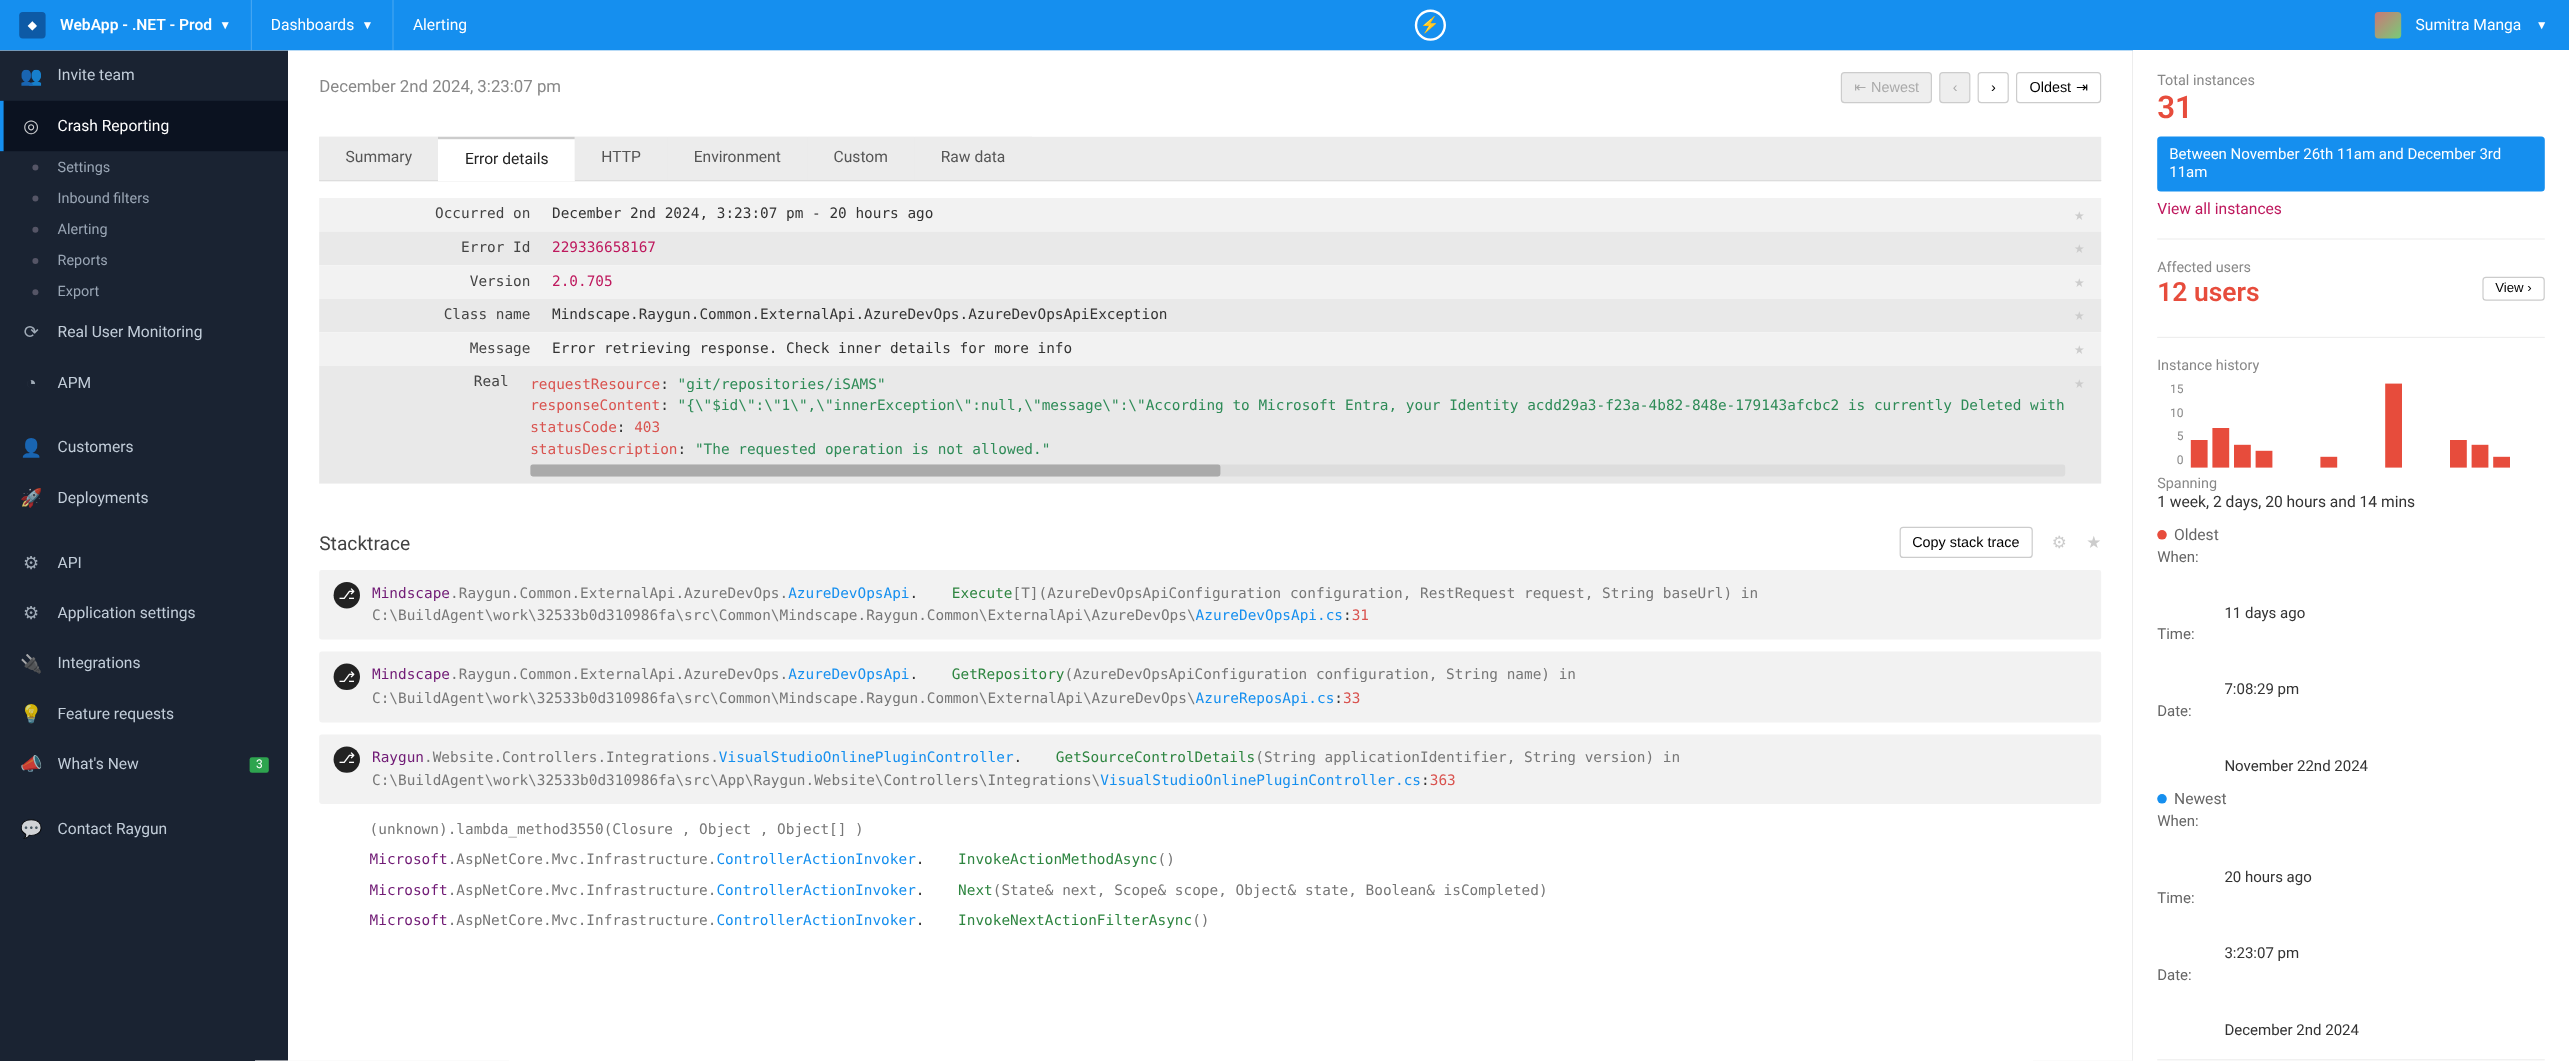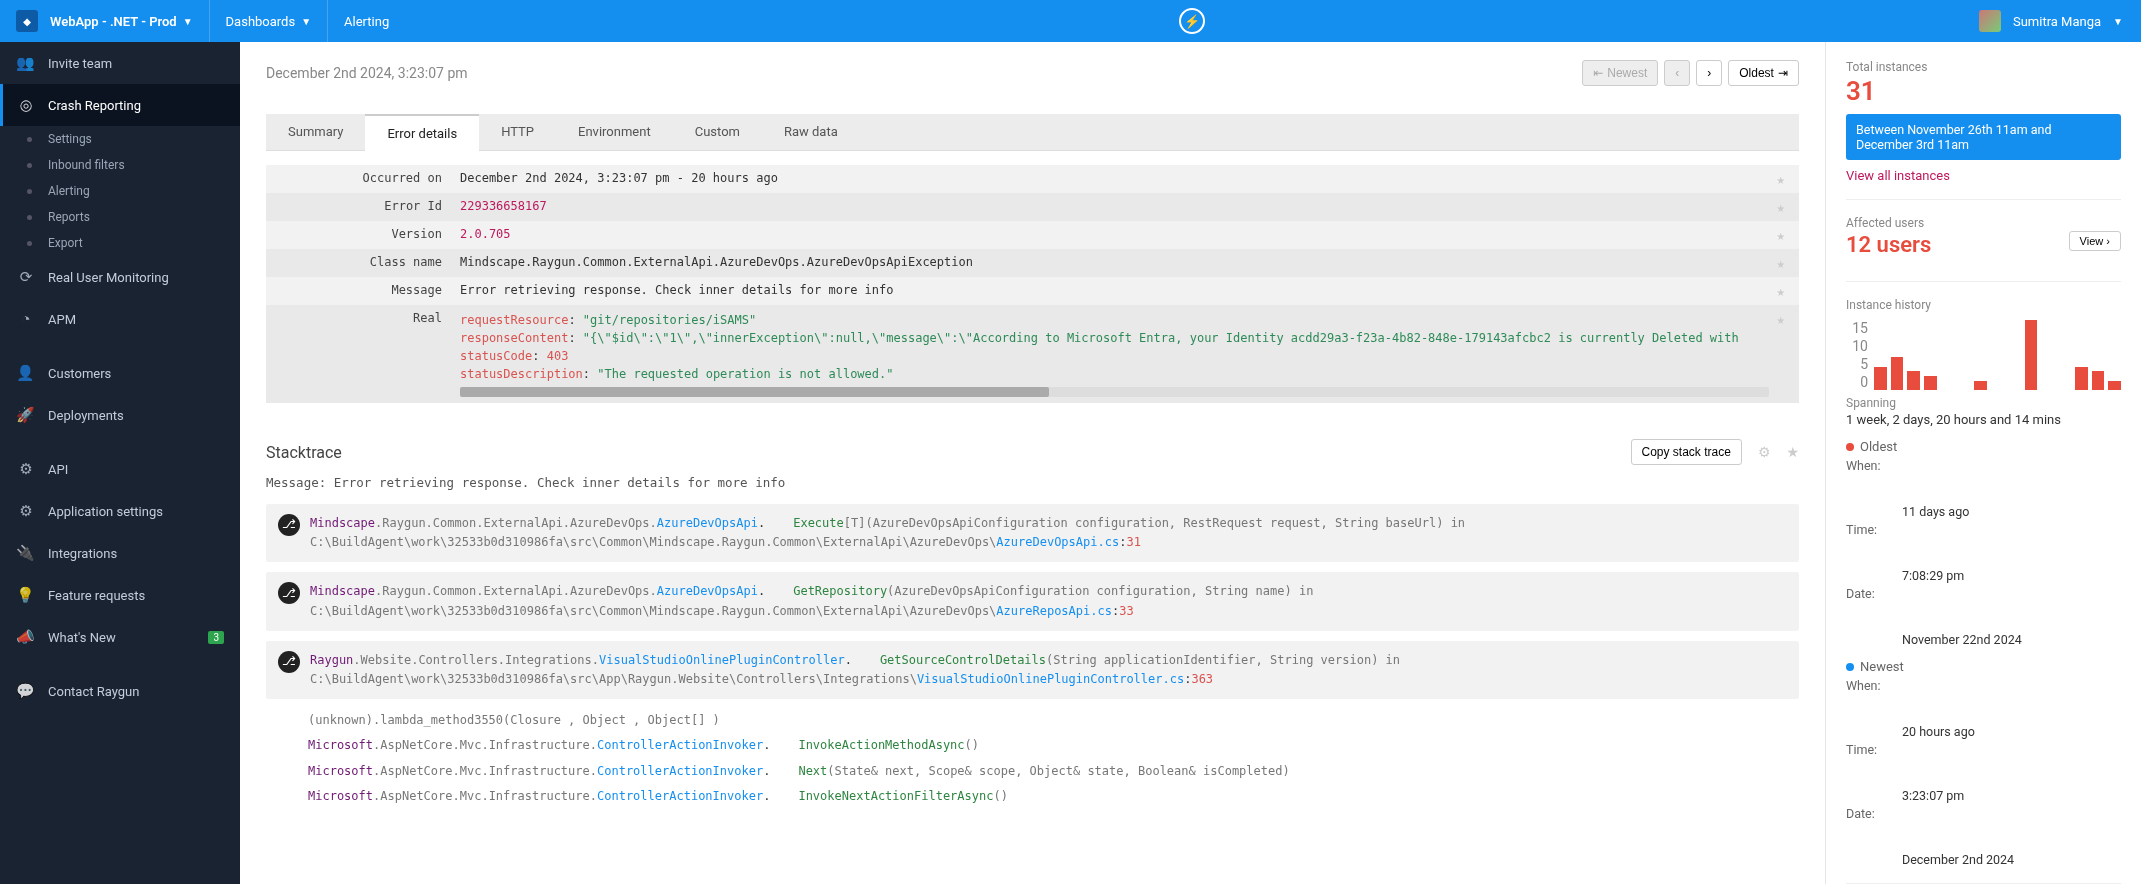--- a/index.html
+++ b/index.html
@@ -65,30 +65,30 @@
 .frame { background:#f2f2f2; padding:10px 12px; margin-bottom:10px; font-family:Consolas,monospace; font-size:12px; line-height:1.6; display:flex; gap:10px; border-radius:2px; }
 .frame.plain { background:transparent; padding:2px 12px 2px 42px; margin-bottom:2px; }
 .gh-ico { width:22px; height:22px; background:#222; border-radius:50%; flex-shrink:0; display:flex; align-items:center; justify-content:center; color:#fff; font-size:12px; }
 .ns { color:#701a75; }
 .cls { color:#158FEF; }
 .mth { color:#2e8540;margin-left:28px; }
 .ln { color:#d9534f; }
 .pth { color:#777; }
 
 
-.rpanel { width:316px; background:#fff; border-left:1px solid #e5e5e5; padding:18px 20px; overflow-y:auto; font-size:13px; }
+.rpanel { width:364px; background:#fff; border-left:1px solid #e5e5e5; padding:18px 20px; overflow-y:auto; font-size:13px; }
 .rp-label { color:#888; font-size:12px; margin-bottom:2px; }
 .rp-big-red { color:#e74c3c; font-size:26px; font-weight:600; margin-bottom:8px; }
 .rp-bluebox { background:#158FEF; color:#fff; padding:8px 10px; border-radius:3px; font-size:12.5px; margin-bottom:8px; }
 .rp-sep { border:none; border-top:1px solid #eee; margin:16px 0; }
 .rp-row { display:flex; align-items:center; margin-bottom:6px; }
 .rp-viewbtn { border:1px solid #ccc; background:#fff; padding:3px 10px; border-radius:3px; font-size:11px; margin-left:auto; cursor:pointer; }
 .histo { display:flex; align-items:flex-end; gap:4px; height:70px; margin:8px 0 6px 28px; position:relative; }
 .histo-bar { width:14px; background:#e74c3c; }
-.histo-y { position:absolute; left:-28px; top:0; bottom:0; display:flex; flex-direction:column; justify-content:space-between; font-size:14px; color:#888; text-align:right; width:22px; }
+.histo-y { position:absolute; left:-28px; top:0; bottom:0; display:flex; flex-direction:column; justify-content:space-between; font-size:10px; color:#888; text-align:right; width:22px; }
 .dot { width:8px; height:8px; border-radius:50%; display:inline-block; margin-right:6px; }
 .dot.red{background:#e74c3c;} .dot.blue{background:#158FEF;}
 .kv { display:flex; font-size:12.5px; margin:3px 0; }
 .kv .k { width:56px; color:#666; }
 .kv .v { color:#333;margin-top:46px; }
 </style>
 </head>
 <body>
 
 <div class="app">
@@ -258,21 +258,20 @@
       </div>
 
       <div class="st-head">
         <div class="st-title">Stacktrace</div>
         <div class="st-tools">
           <button class="pgbtn">Copy stack trace</button>
           <span class="star">⚙</span>
           <span class="star">★</span>
         </div>
       </div>
-      <div class="st-msg">Message: Error retrieving response. Check inner details for more info</div>
 
       <div class="frame">
         <div class="gh-ico">⎇</div>
         <div>
           <span class="ns">Mindscape</span><span class="pth">.Raygun.Common.ExternalApi.AzureDevOps.</span><span class="cls">AzureDevOpsApi</span>.<span class="mth">Execute</span><span class="pth">[T](AzureDevOpsApiConfiguration configuration, RestRequest request, String baseUrl) in</span><br>
           <span class="pth">C:\BuildAgent\work\32533b0d310986fa\src\Common\Mindscape.Raygun.Common\ExternalApi\AzureDevOps\</span><span class="cls">AzureDevOpsApi.cs</span>:<span class="ln">31</span>
         </div>
       </div>
       <div class="frame">
         <div class="gh-ico">⎇</div>

